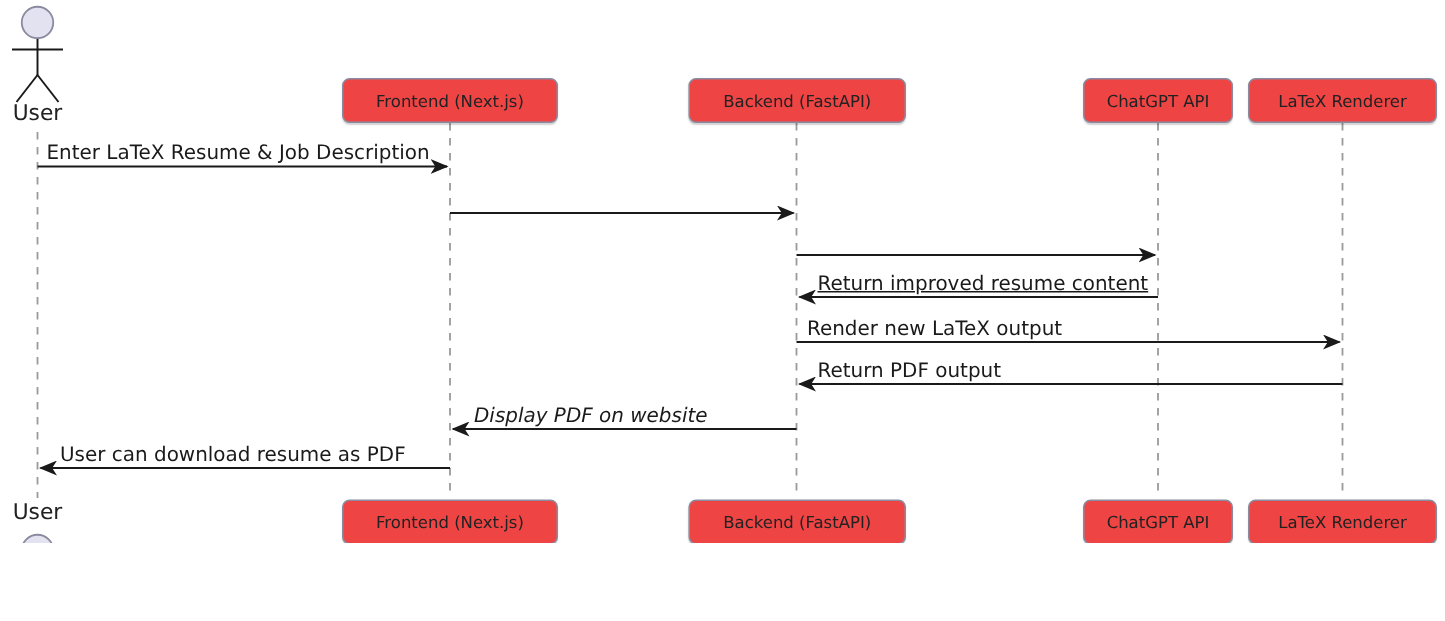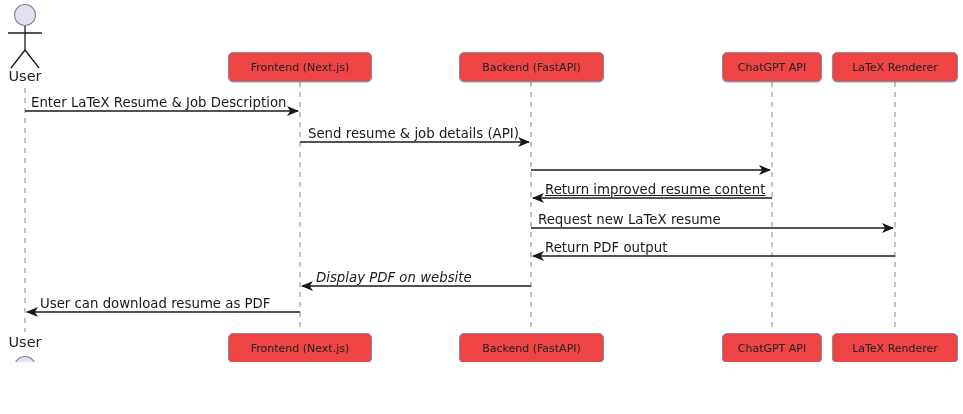--- a/index.html
+++ b/index.html
@@ -131,26 +131,25 @@
   <div class="participant-box" style="left:228px; top:333px; width:144px; height:30px;">Frontend (Next.js)</div>
 
   <div class="participant-box" style="left:459px; top:333px; width:145px; height:30px;">Backend (FastAPI)</div>
 
   <div class="participant-box" style="left:722px; top:333px; width:100px; height:30px;">ChatGPT API</div>
 
   <div class="participant-box" style="left:832px; top:333px; width:126px; height:30px;">LaTeX Renderer</div>
 
   <div class="msg-label" style="left:31px; top:96px;">Enter LaTeX Resume &amp; Job Description</div>
 
-  <div class="msg-label" style="left:308px; top:127px;">Send resume &amp; job details (API)</div>
 
 
   <div class="msg-label" style="left:545px; top:183px;text-decoration:underline;">Return improved resume content</div>
 
-  <div class="msg-label" style="left:538px; top:213px;">Request new LaTeX resume</div>
+  <div class="msg-label" style="left:538px; top:213px;">Render new LaTeX output</div>
 
   <div class="msg-label" style="left:545px; top:241px;">Return PDF output</div>
 
   <div class="msg-label" style="left:316px; top:271px;font-style:italic;">Display PDF on website</div>
 
   <div class="msg-label" style="left:40px; top:297px;">User can download resume as PDF</div>
 
 </div>
 
 </body></html>

